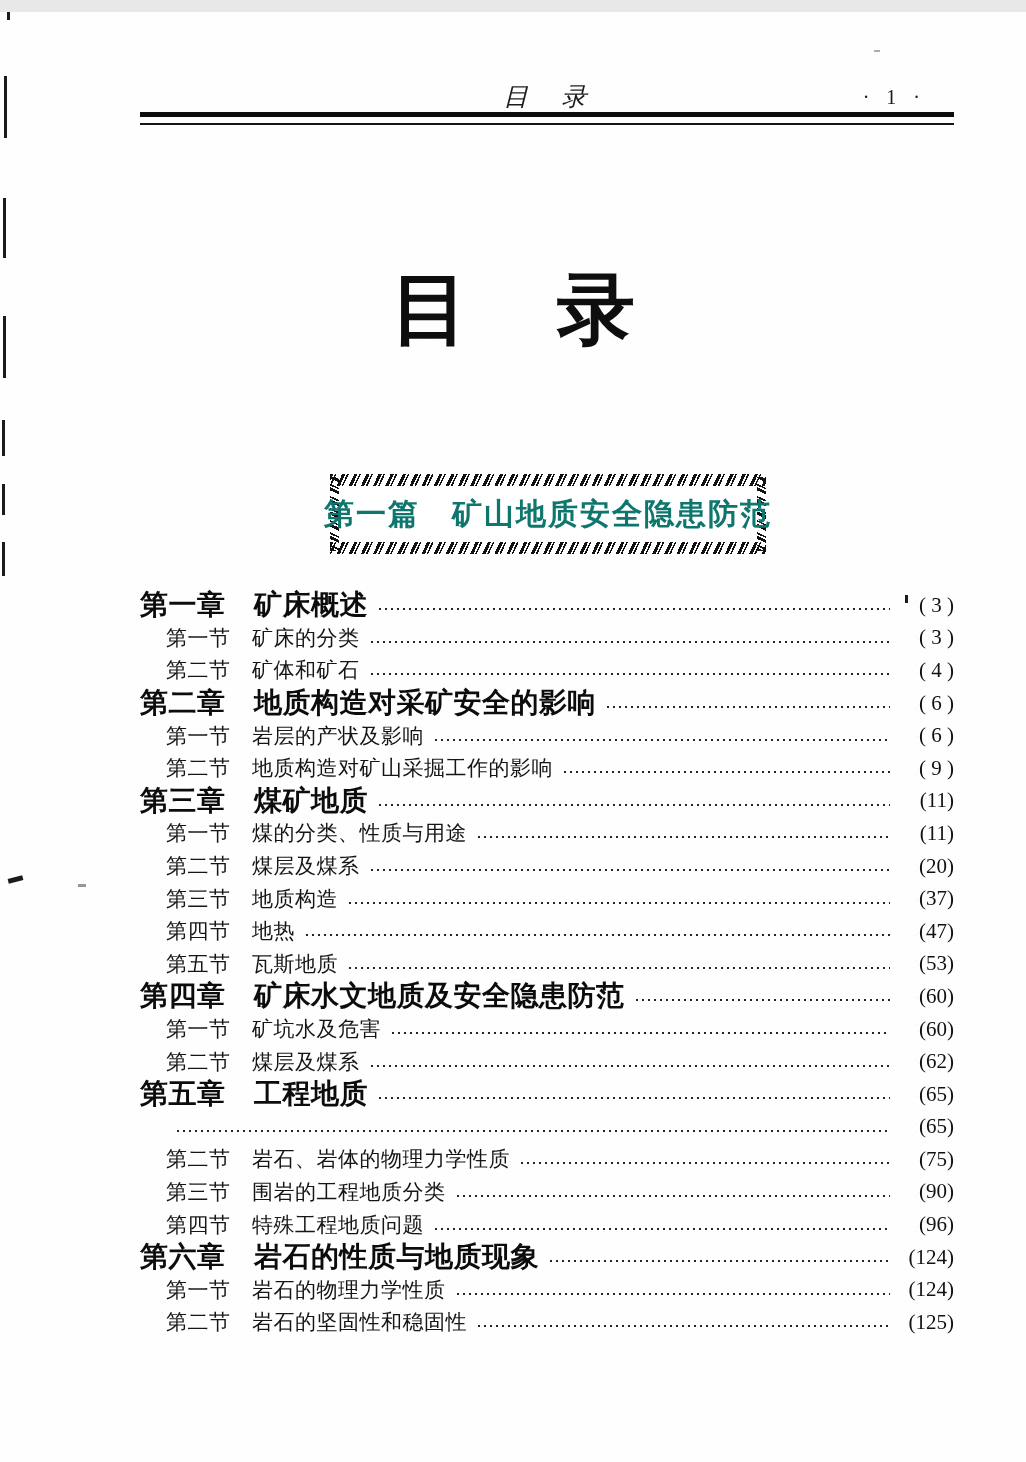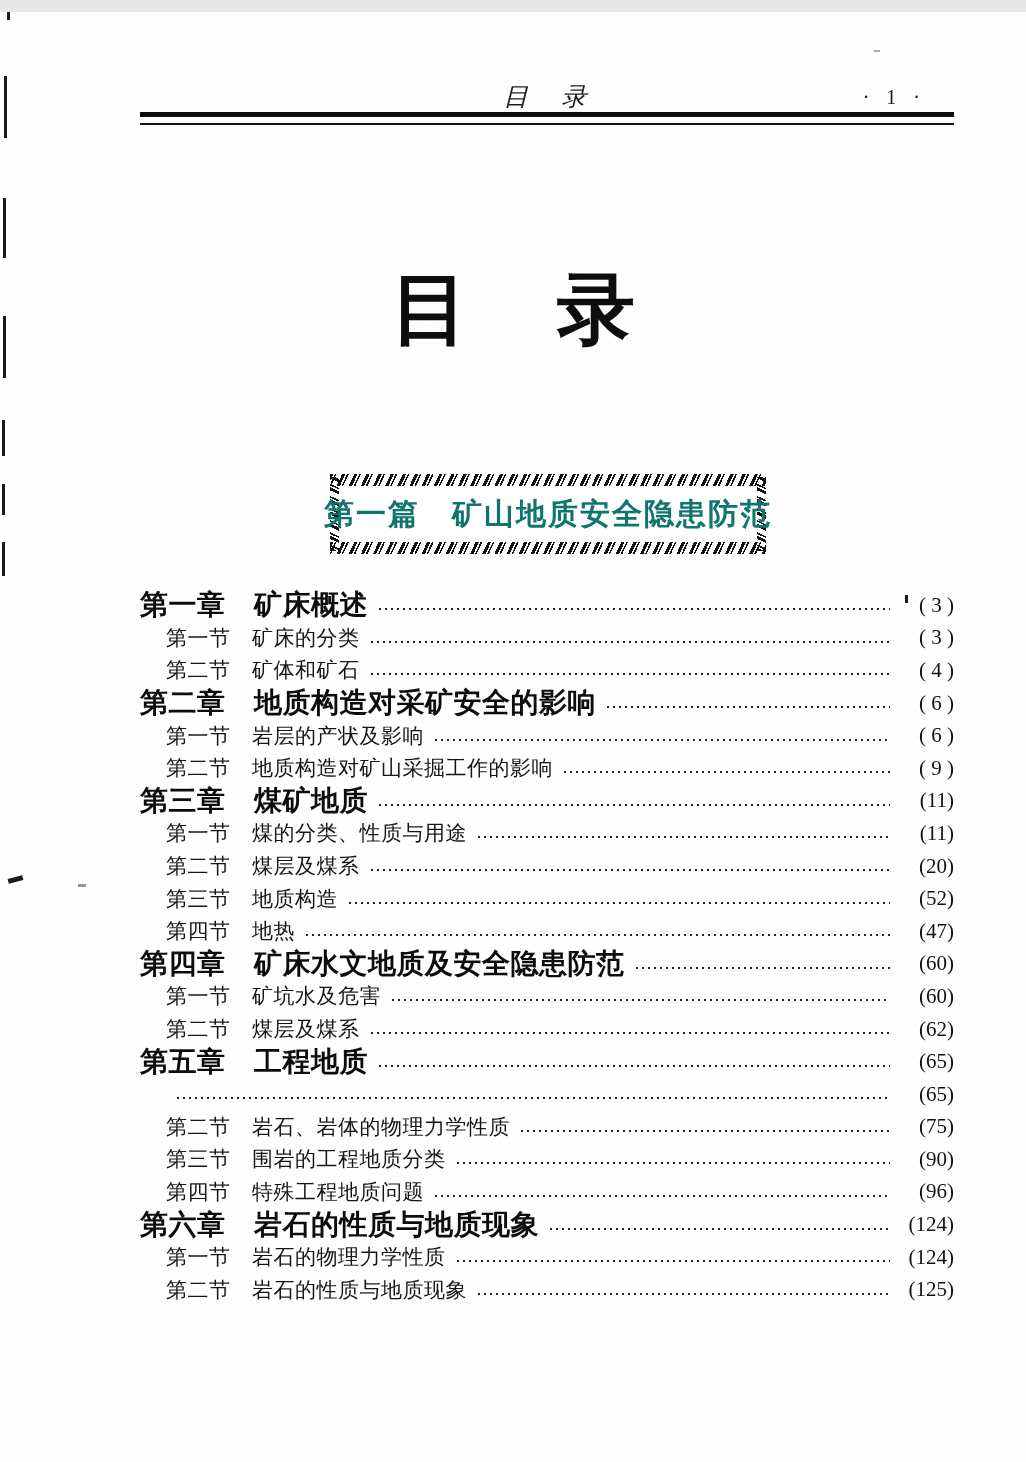--- a/index.html
+++ b/index.html
@@ -164,27 +164,32 @@
         <span class="pg">(11)</span>
       </div>
     <div class="row section">
         <span class="lbl">第二节　煤层及煤系</span>
         <span class="leader"></span>
         <span class="pg">(20)</span>
       </div>
     <div class="row section">
         <span class="lbl">第三节　地质构造</span>
         <span class="leader"></span>
-        <span class="pg">(52)</span>
+        <span class="pg">(37)</span>
       </div>
     <div class="row section">
         <span class="lbl">第四节　地热</span>
         <span class="leader"></span>
         <span class="pg">(47)</span>
       </div>
+    <div class="row section">
+        <span class="lbl">第五节　瓦斯地质</span>
+        <span class="leader"></span>
+        <span class="pg">(53)</span>
+      </div>
     <div class="row chapter">
         <span class="lbl">第四章　矿床水文地质及安全隐患防范</span>
         <span class="leader"></span>
         <span class="pg">(60)</span>
       </div>
     <div class="row section">
         <span class="lbl">第一节　矿坑水及危害</span>
         <span class="leader"></span>
         <span class="pg">(60)</span>
       </div>
@@ -221,21 +226,21 @@
         <span class="lbl">第六章　岩石的性质与地质现象</span>
         <span class="leader"></span>
         <span class="pg">(124)</span>
       </div>
     <div class="row section">
         <span class="lbl">第一节　岩石的物理力学性质</span>
         <span class="leader"></span>
         <span class="pg">(124)</span>
       </div>
     <div class="row section">
-        <span class="lbl">第二节　岩石的性质与地质现象</span>
+        <span class="lbl">第二节　岩石的坚固性和稳固性</span>
         <span class="leader"></span>
         <span class="pg">(125)</span>
       </div>
   </div>
 
   <div class="artifact" style="left:7px;top:0;width:3px;height:8px;"></div>
   <div class="artifact" style="left:4px;top:64px;width:3px;height:62px;"></div>
   <div class="artifact" style="left:3px;top:186px;width:3px;height:60px;"></div>
   <div class="artifact" style="left:3px;top:304px;width:3px;height:62px;"></div>
   <div class="artifact" style="left:2px;top:408px;width:3px;height:36px;"></div>

